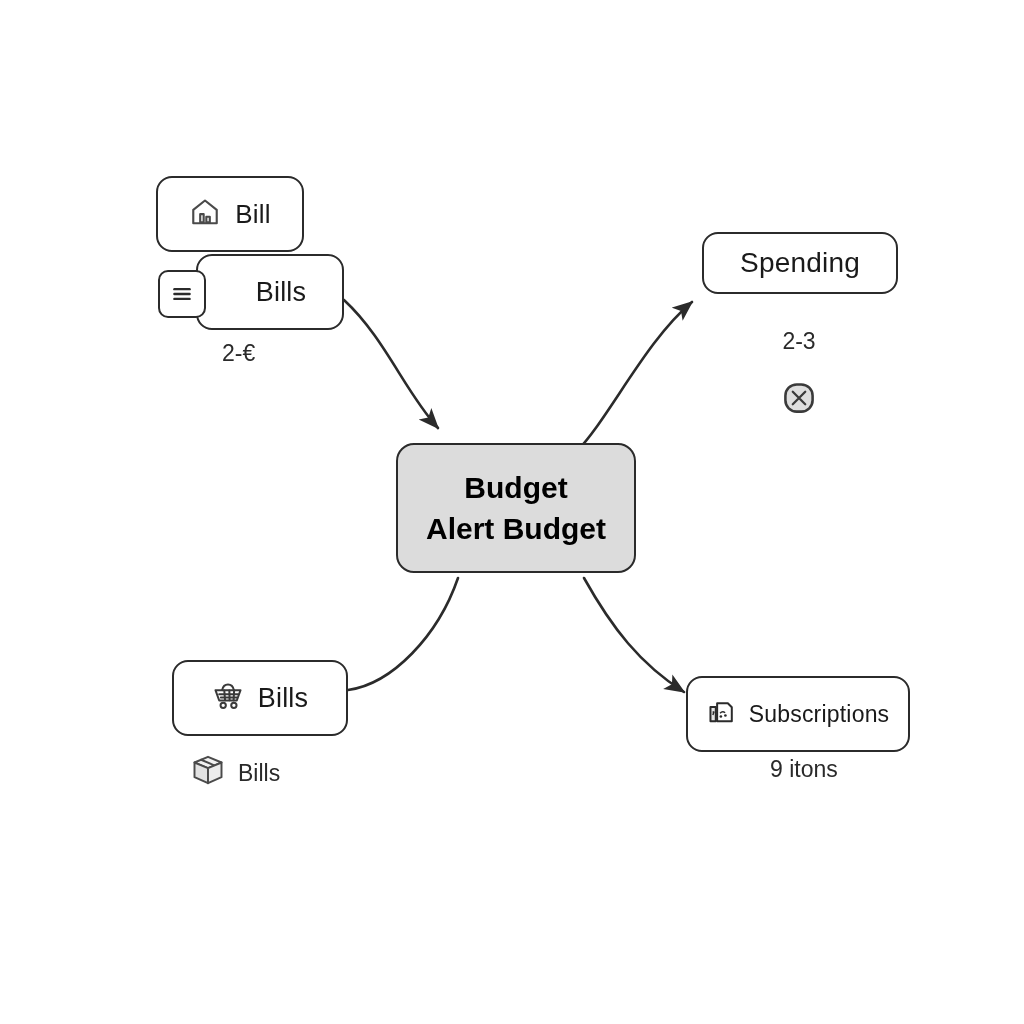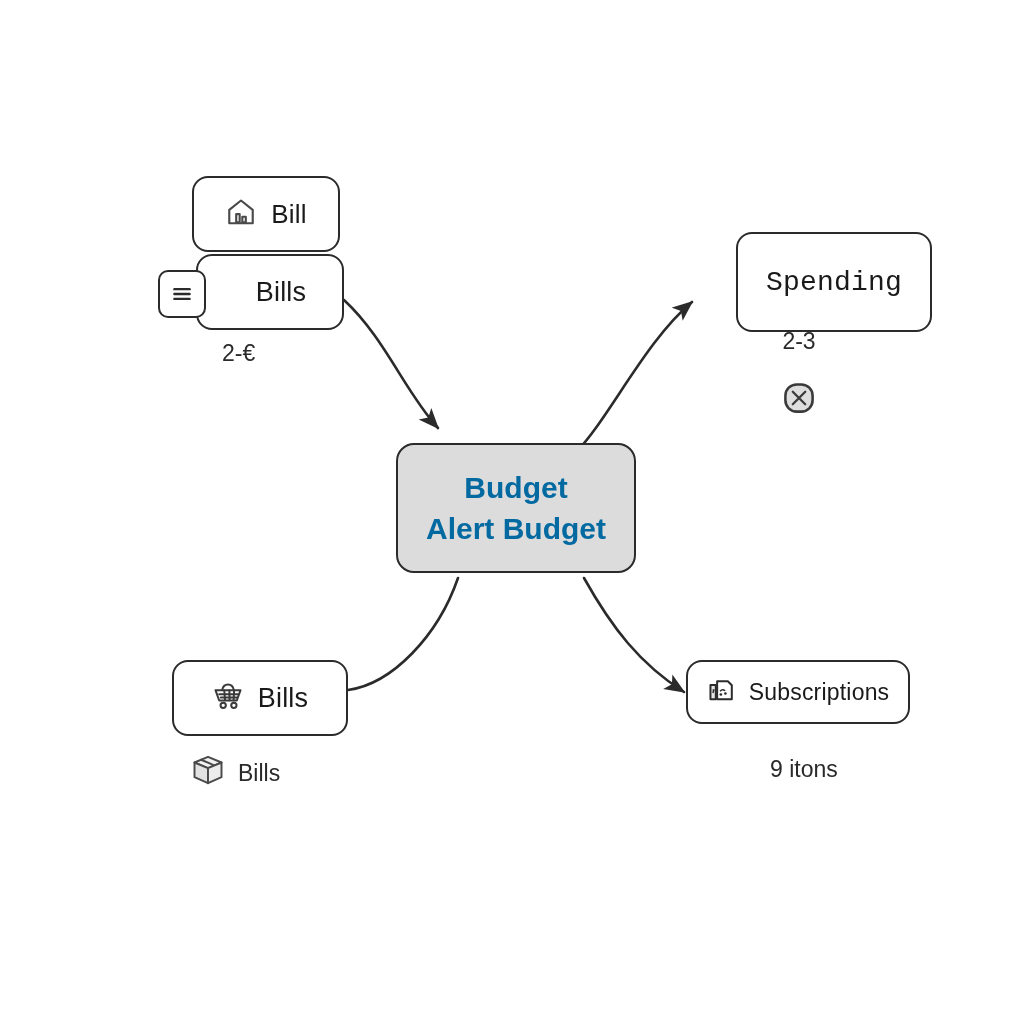--- a/index.html
+++ b/index.html
@@ -60,31 +60,30 @@
     height: 130px;
     background: #dcdcdc;
     border-radius: 18px;
     z-index: 4;
   }
   #node-center .center-text {
     text-align: center;
     font-size: 30px;
     font-weight: 700;
     line-height: 1.38;
-    color: #0369a1;
+    color: #000000;
   }
 
   
   #node-bill {
     left: 156px;
     top: 176px;
     width: 148px;
     height: 76px;
     z-index: 5;
-    margin-left: 36px;
   }
   #node-bill .node-label { font-size: 26px; }
 
   
   #node-bills-top {
     left: 196px;
     top: 254px;
     width: 148px;
     height: 76px;
     z-index: 3;
@@ -103,43 +102,42 @@
     border-radius: 10px;
     background: #ffffff;
     z-index: 6;
     display: flex;
     align-items: center;
     justify-content: center;
   }
 
   
   #node-spending {
-    left: 736px;
+    left: 702px;
     top: 232px;
     width: 196px;
-    height: 100px;
-    font-family: Liberation Mono, monospace;
+    height: 62px;
   }
   #node-spending .node-label { font-size: 28px; }
 
   
   #node-bills-bottom {
     left: 172px;
     top: 660px;
     width: 176px;
     height: 76px;
   }
   #node-bills-bottom .node-label { font-size: 27px; }
 
   
   #node-subscriptions {
     left: 686px;
-    top: 660px;
+    top: 676px;
     width: 224px;
-    height: 64px;
+    height: 76px;
   }
   #node-subscriptions .node-inner { gap: 10px; padding: 0 14px; }
   #node-subscriptions .node-label { font-size: 23px; }
 
   
   .caption {
     position: absolute;
     display: flex;
     align-items: center;
     gap: 12px;

